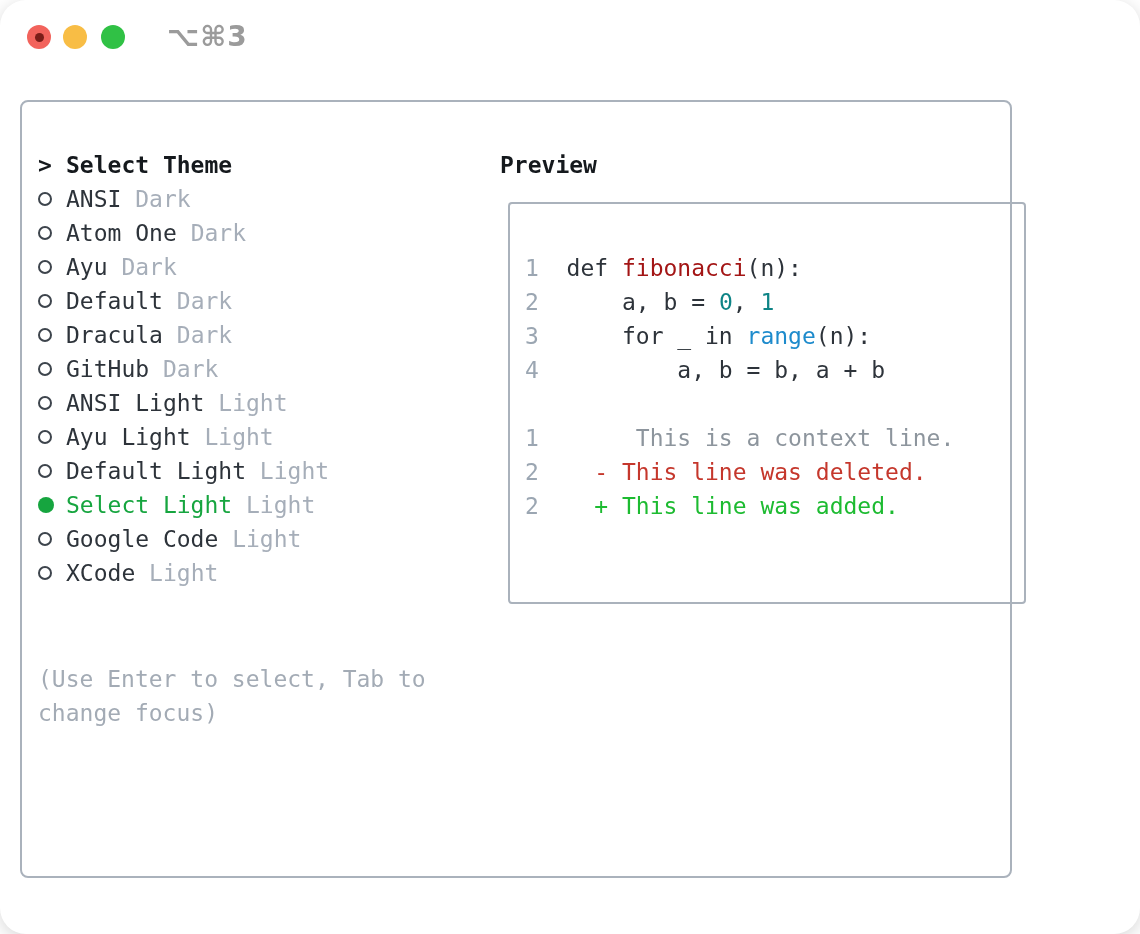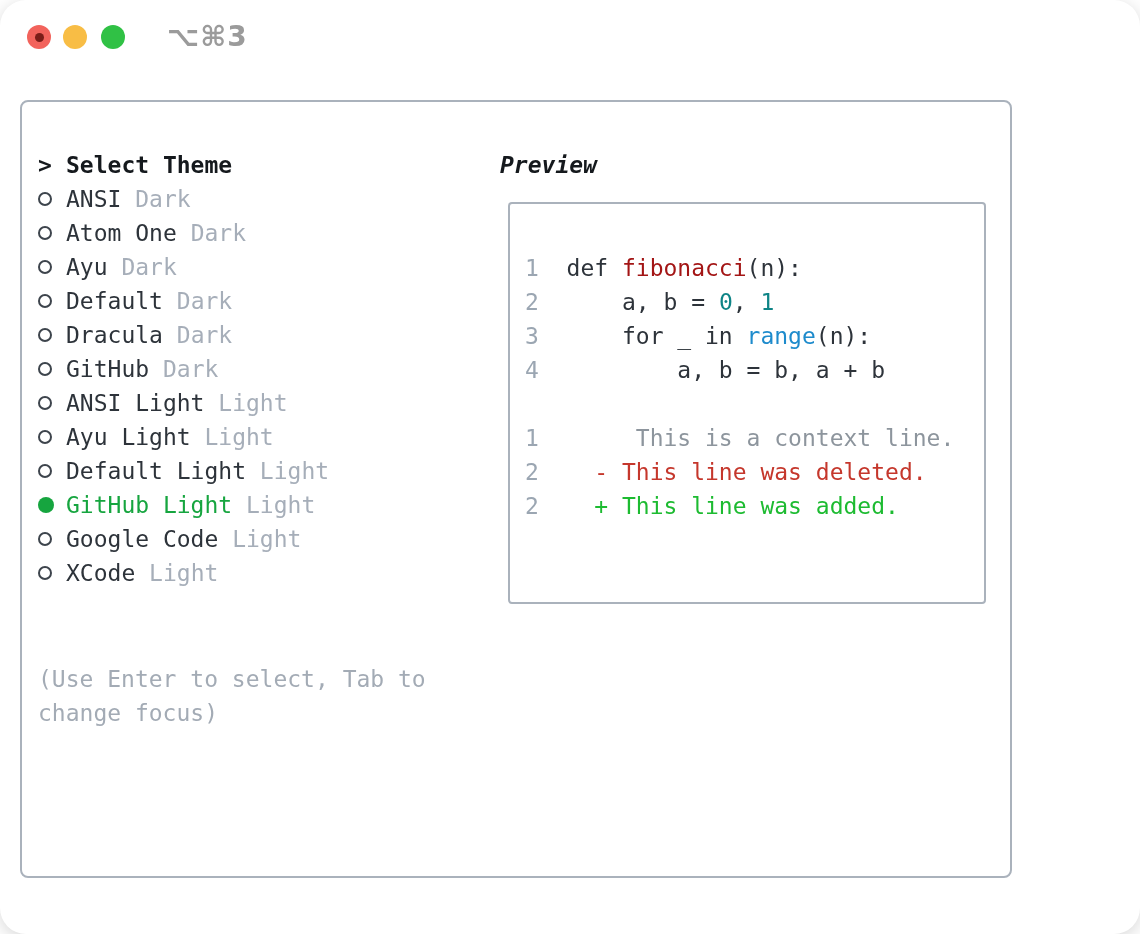--- a/index.html
+++ b/index.html
@@ -55,25 +55,25 @@
   .header-label { font-weight: bold; color: var(--header-black); }
   .section-label{ color: var(--header-black); }
   .item-name    { color: var(--text-primary); }
   .variant      { color: var(--variant-gray); }
   .row.selected .item-name { color: var(--selected-green); }
   .hint { color: var(--hint-gray); margin-top: 8px; }
   
   .preview-title {
     position: absolute; left: 478px; top: 46px;
     height: 34px; line-height: 34px;
-    font-size: 23px; font-weight: bold; color: var(--header-black); font-style: italic;
+    font-size: 23px; font-weight: bold; color: var(--header-black);
   }
   .preview-box {
     position: absolute; left: 486px; top: 100px;
-    width: 478px; height: 402px;
+    width: 518px; height: 402px;
     border: 2px solid var(--border-gray);
     border-radius: 4px;
     padding: 47px 0 0 15px;
     overflow: hidden;
   }
   .code-line { height: 34px; line-height: 34px; font-size: 23px; white-space: pre; }
   .seg-lineno   { color: var(--lineno-gray); }
   .seg-code     { color: var(--text-primary); }
   .seg-function { color: var(--function-red); }
   .seg-number   { color: var(--number-teal); }
@@ -102,21 +102,21 @@
       <div id="theme-items">
           <div class="row"><span class="bullet-col"><span class="ring"></span></span><span class="item-name">ANSI</span><span class="variant"> Dark</span></div>
           <div class="row"><span class="bullet-col"><span class="ring"></span></span><span class="item-name">Atom One</span><span class="variant"> Dark</span></div>
           <div class="row"><span class="bullet-col"><span class="ring"></span></span><span class="item-name">Ayu</span><span class="variant"> Dark</span></div>
           <div class="row"><span class="bullet-col"><span class="ring"></span></span><span class="item-name">Default</span><span class="variant"> Dark</span></div>
           <div class="row"><span class="bullet-col"><span class="ring"></span></span><span class="item-name">Dracula</span><span class="variant"> Dark</span></div>
           <div class="row"><span class="bullet-col"><span class="ring"></span></span><span class="item-name">GitHub</span><span class="variant"> Dark</span></div>
           <div class="row"><span class="bullet-col"><span class="ring"></span></span><span class="item-name">ANSI Light</span><span class="variant"> Light</span></div>
           <div class="row"><span class="bullet-col"><span class="ring"></span></span><span class="item-name">Ayu Light</span><span class="variant"> Light</span></div>
           <div class="row"><span class="bullet-col"><span class="ring"></span></span><span class="item-name">Default Light</span><span class="variant"> Light</span></div>
-          <div class="row selected"><span class="bullet-col"><span class="dot"></span></span><span class="item-name">GitHub Light</span><span class="variant"> Light</span></div>
+          <div class="row selected"><span class="bullet-col"><span class="dot"></span></span><span class="item-name">Select Light</span><span class="variant"> Light</span></div>
           <div class="row"><span class="bullet-col"><span class="ring"></span></span><span class="item-name">Google Code</span><span class="variant"> Light</span></div>
           <div class="row"><span class="bullet-col"><span class="ring"></span></span><span class="item-name">XCode</span><span class="variant"> Light</span></div>
         </div>
       <div class="row"></div>
       <div class="row"></div>
       <div id="hint-lines">
           <div class="row"><span class="hint">(Use Enter to select, Tab to</span></div>
           <div class="row"><span class="hint">change focus)</span></div>
         </div>
     </div>

